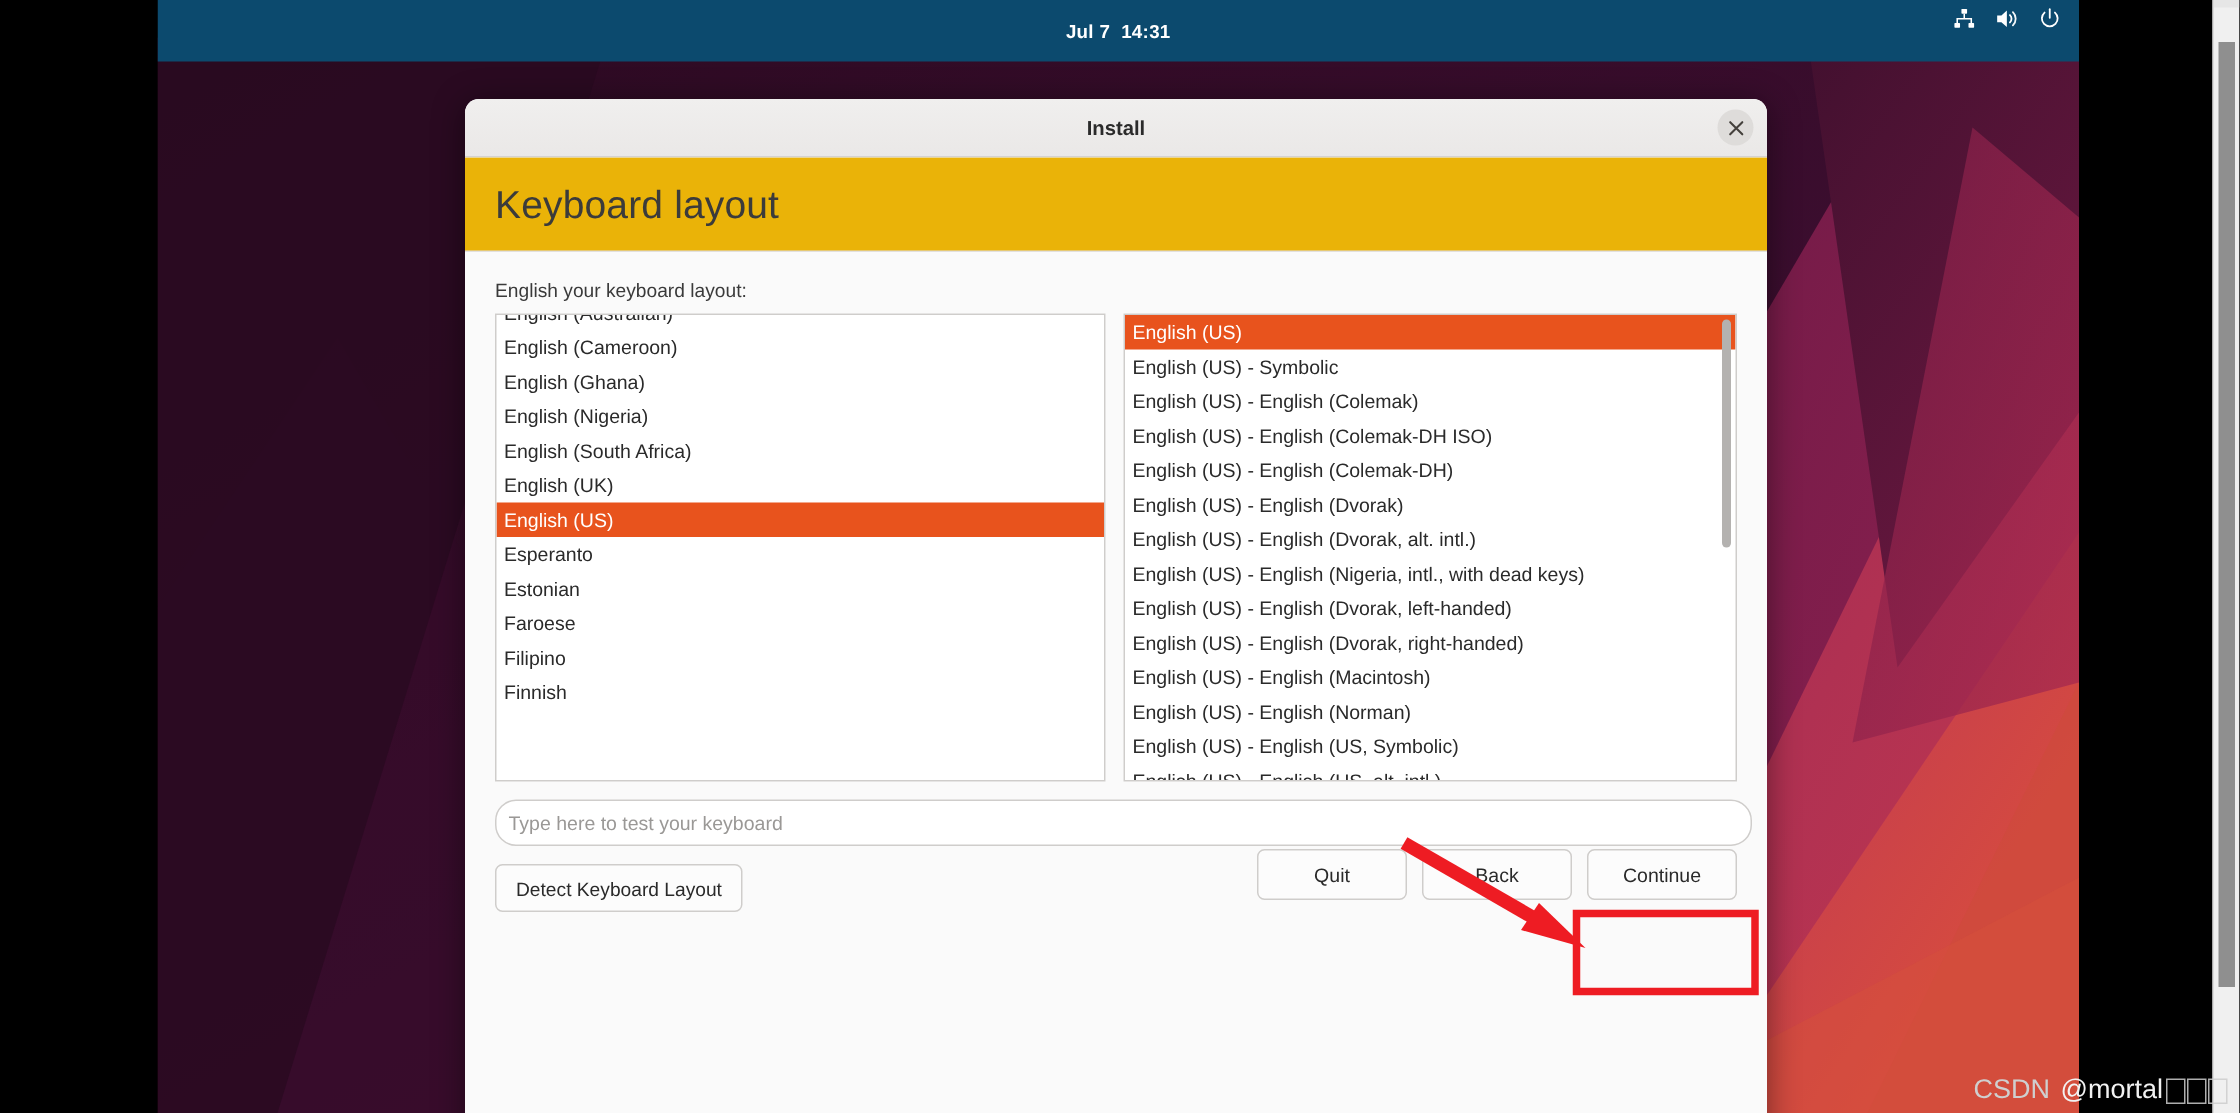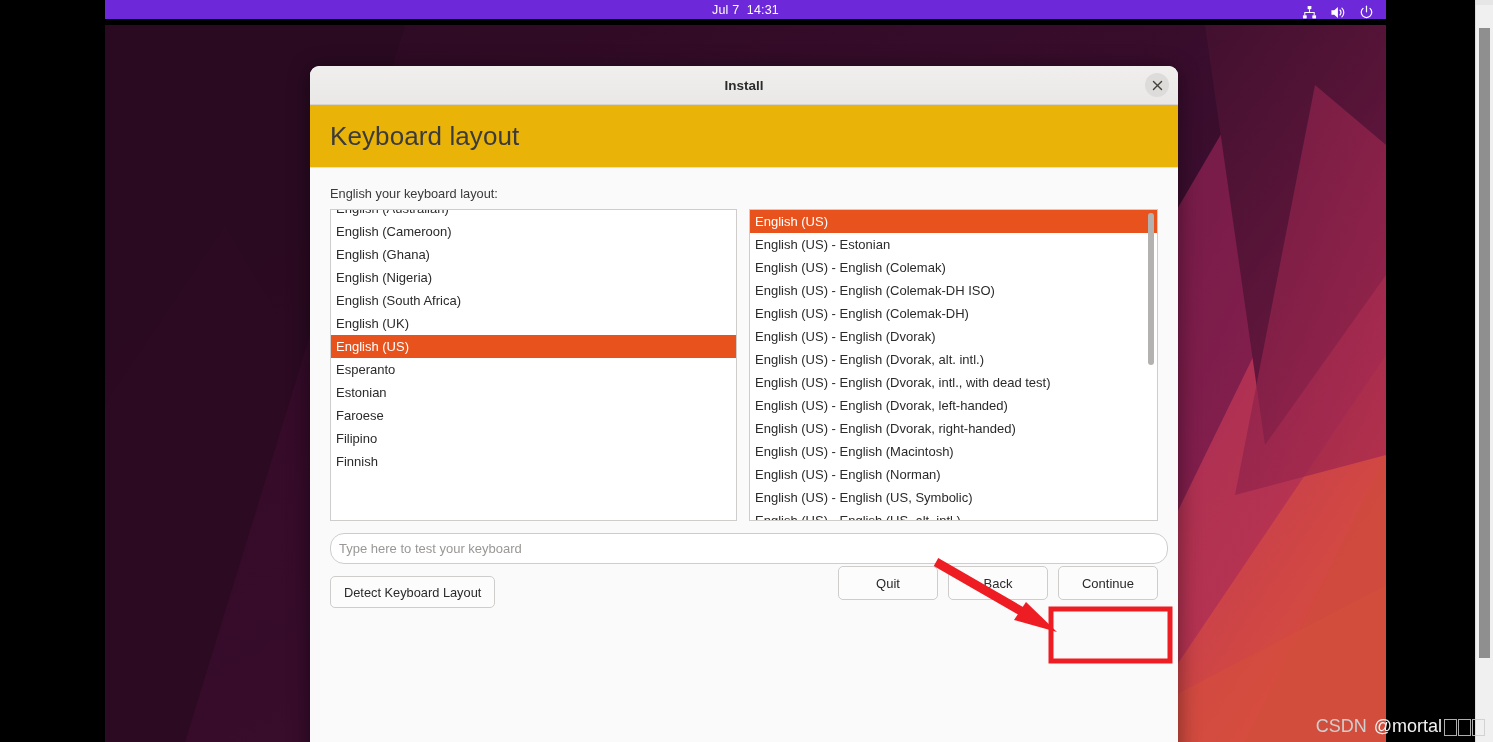--- a/index.html
+++ b/index.html
@@ -38,24 +38,25 @@
   #desktop {
     position: absolute;
     left: 105px; top: 0;
     width: 1281px; height: 742px;
     overflow: hidden;
   }
 
   
   #topbar {
     position: absolute; left: 0; top: 0;
-    width: 1281px; height: 19px;
-    background: #6d28d9;
+    width: 1281px; height: 41px;
+    background: #0c4a6e;
     display: flex; align-items: center; justify-content: center;
     z-index: 40;
+    font-weight: bold;
   }
   #topbar .clock {
     color: #ffffff;
     font-size: 12.5px;
     letter-spacing: .2px;
     white-space: pre;
   }
   #topbar .sys-icons {
     position: absolute; right: 12px; top: 0; height: 25px;
     display: flex; align-items: center; gap: 13px;
@@ -362,27 +363,27 @@
                 <div class="list-item">Estonian</div>
                 <div class="list-item">Faroese</div>
                 <div class="list-item">Filipino</div>
                 <div class="list-item">Finnish</div>
               </div>
           </div>
 
           <div class="listbox right">
             <div class="list-inner" id="variant-items">
                 <div class="list-item selected">English (US)</div>
-                <div class="list-item">English (US) - Estonian</div>
+                <div class="list-item">English (US) - Symbolic</div>
                 <div class="list-item">English (US) - English (Colemak)</div>
                 <div class="list-item">English (US) - English (Colemak-DH ISO)</div>
                 <div class="list-item">English (US) - English (Colemak-DH)</div>
                 <div class="list-item">English (US) - English (Dvorak)</div>
                 <div class="list-item">English (US) - English (Dvorak, alt. intl.)</div>
-                <div class="list-item">English (US) - English (Dvorak, intl., with dead test)</div>
+                <div class="list-item">English (US) - English (Nigeria, intl., with dead keys)</div>
                 <div class="list-item">English (US) - English (Dvorak, left-handed)</div>
                 <div class="list-item">English (US) - English (Dvorak, right-handed)</div>
                 <div class="list-item">English (US) - English (Macintosh)</div>
                 <div class="list-item">English (US) - English (Norman)</div>
                 <div class="list-item">English (US) - English (US, Symbolic)</div>
                 <div class="list-item">English (US) - English (US, alt. intl.)</div>
               </div>
             <div class="sb-track">
               <div class="sb-thumb"></div>
             </div>

